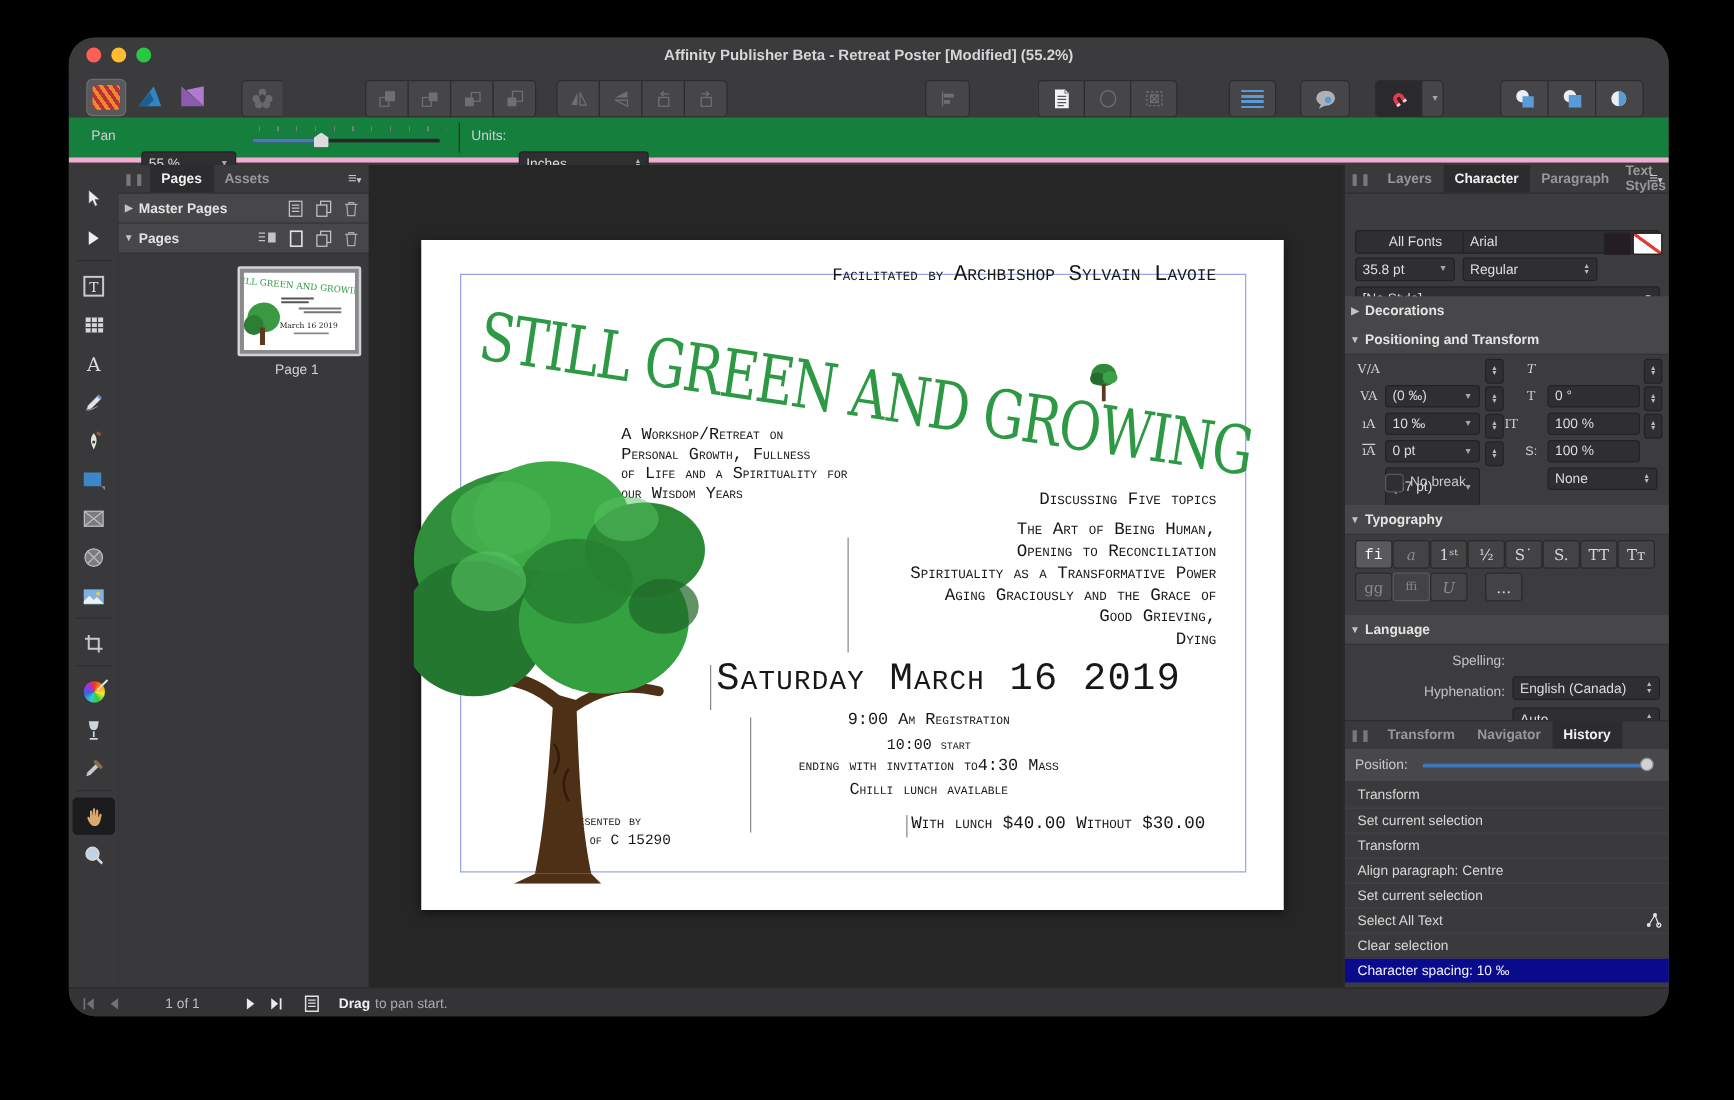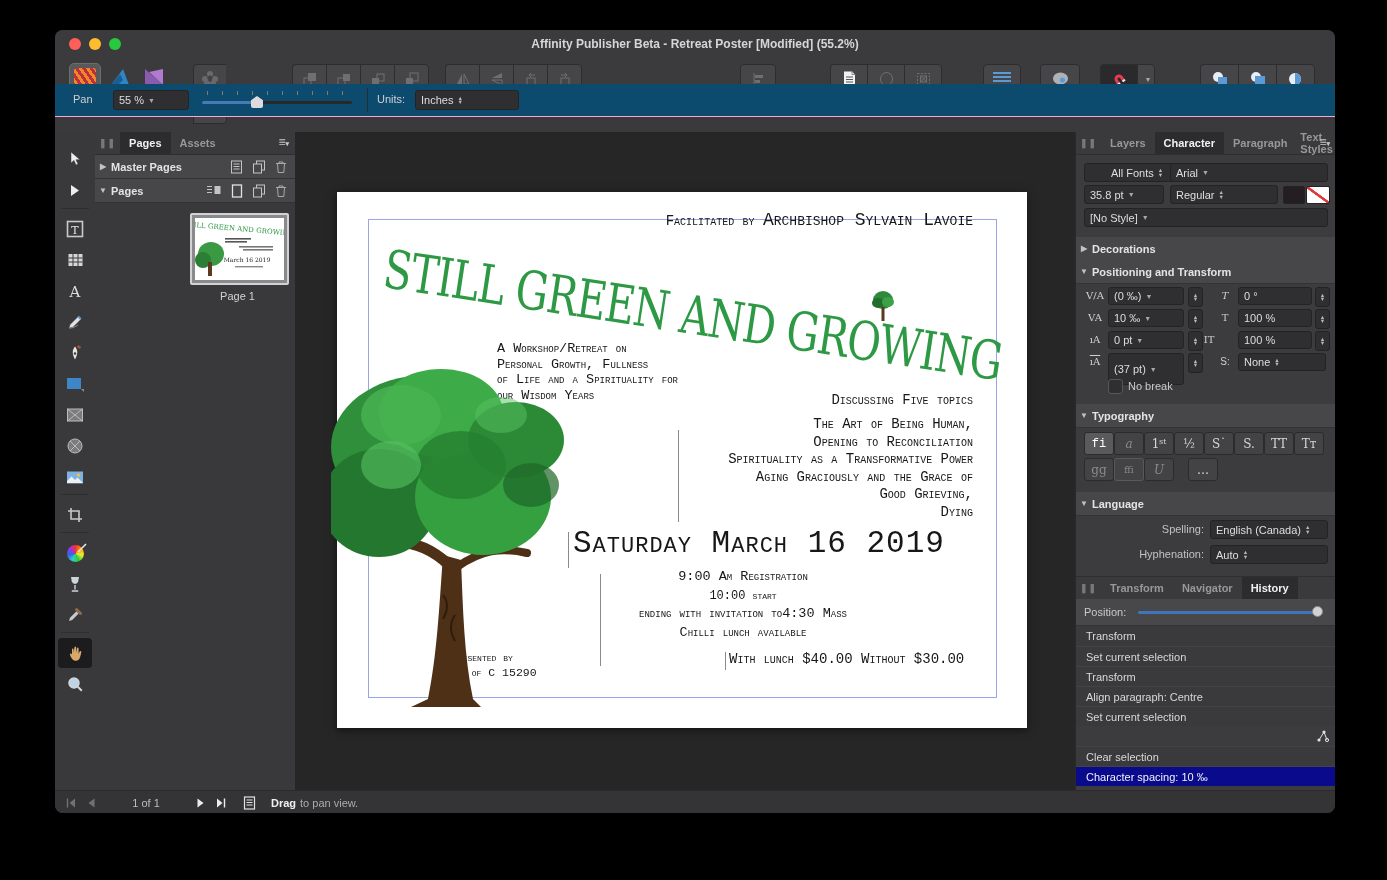--- a/index.html
+++ b/index.html
@@ -1,41 +1,41 @@
 <!DOCTYPE html>
 <html><head>
 <meta charset="utf-8">
 <style>
   html,body{margin:0;padding:0;background:#000;width:1387px;height:880px;overflow:hidden;
     font-family:"Liberation Sans",sans-serif;-webkit-font-smoothing:antialiased;}
   .abs{position:absolute;}
   #screen{position:relative;width:1387px;height:880px;background:#000;}
   #window{position:absolute;left:55px;top:30px;width:1280px;height:783px;background:#3a3a3c;
-    border-radius:8px;overflow:hidden;box-shadow:0 18px 50px rgba(0,0,0,.8);}
+    border-radius:21px;overflow:hidden;box-shadow:0 18px 50px rgba(0,0,0,.8);}
   
   .titlebar{position:absolute;left:0;top:0;width:100%;height:28px;background:#3b3b3d;}
   .tl{position:absolute;top:8px;width:12px;height:12px;border-radius:50%;}
   .title{position:absolute;left:0;right:0;top:0;height:28px;line-height:28px;text-align:center;
     color:#d6d6d7;font-size:12px;font-weight:bold;}
   
   .toolbar{position:absolute;left:0;top:28px;width:100%;height:42px;background:#3b3b3d;border-bottom:1px solid #2c2c2e;}
   .tbtn{position:absolute;top:6px;height:28px;background:#464648;border:1px solid #2d2d2f;border-radius:4px;
     display:flex;align-items:center;justify-content:center;}
   .tbtn.dark{background:#2a2a2c;}
   .grp .tbtn{border-radius:0;border-right:none;}
   .grp .tbtn:first-child{border-radius:4px 0 0 4px;}
   .grp .tbtn:last-child{border-radius:0 4px 4px 0;border-right:1px solid #2d2d2f;}
   .dim{opacity:.42;}
   .persona{position:absolute;top:5px;width:30px;height:28px;display:flex;align-items:center;justify-content:center;border-radius:5px;}
   .persona.sel{background:#59595b;border:1px solid #6e6e70;}
   
-  .ctxbar{position:absolute;left:0;top:54px;width:100%;height:32px;background:#0c4a6e;border-bottom:1px solid #f9a8d4;}
+  .ctxbar{position:absolute;left:0;top:64px;width:100%;height:32px;background:#15803d;border-bottom:4px solid #f9a8d4;}
   .lbl{color:#cfcfd1;font-size:11px;}
   .field{background:#2f2f31;border:1px solid #232325;border-radius:3px;color:#dedee0;font-size:11px;
-    display:flex;align-items:center;padding:0 5px;box-sizing:border-box;}
+    display:flex;align-items:center;justify-content:space-between;padding:0 5px;box-sizing:border-box;margin-top:21px;}
   .dd{color:#a7a7a9;font-size:7px;margin-left:4px;}
   .ud{display:flex;flex-direction:column;line-height:4.5px;font-size:5.5px;color:#b9b9bb;margin-left:4px;}
   .slider-track{position:absolute;height:3px;background:#28282a;border-radius:2px;}
   .slider-fill{position:absolute;height:3px;background:#4a7ab5;border-radius:2px;}
   .ticks{position:absolute;height:4px;background:repeating-linear-gradient(90deg,#7b7b7e 0 1px,transparent 1px 15px);}
   .vthumb{position:absolute;width:12px;height:12px;background:#dcdcde;
     clip-path:polygon(50% 0,100% 35%,100% 100%,0 100%,0 35%);border-radius:2px;}
   .vsep{position:absolute;width:1px;background:#2c2c2e;}
   
   .body{position:absolute;left:0;top:102px;width:100%;height:658px;background:#252525;}
@@ -720,20 +720,21 @@
         <span class="lbl abs" style="left:8px;top:7px;color:#c9c9cb;">Position:</span>
         <div class="slider-fill" style="left:62px;top:12px;width:180px;background:#3f76bb;"></div>
         <span class="abs" style="left:236px;top:7px;width:11px;height:11px;border-radius:50%;background:#d2d2d4;border:1px solid #8a8a8c;box-sizing:border-box;"></span>
       </div>
 
       <div class="histrow" style="top:494px;border-top:none;">Transform</div>
       <div class="histrow" style="top:514px;">Set current selection</div>
       <div class="histrow" style="top:534px;">Transform</div>
       <div class="histrow" style="top:554px;">Align paragraph: Centre</div>
       <div class="histrow" style="top:574px;">Set current selection</div>
+      <div class="histrow" style="top:594px;">Select All Text</div>
       <svg class="abs" style="left:240px;top:597px;" width="14" height="14" viewBox="0 0 14 14">
         <path d="M3 11L8 3M8 3l3 8" stroke="#e2e2e4" fill="none"></path>
             <circle cx="3" cy="11" r="1.6" fill="#e2e2e4"></circle>
         <circle cx="8" cy="3" r="1.6" fill="#e2e2e4"></circle>
             <circle cx="11" cy="11" r="1.6" fill="none" stroke="#e2e2e4"></circle>
           </svg>
       <div class="histrow" style="top:614px;">Clear selection</div>
       <div class="histrow sel" style="top:634px;">Character spacing: 10 ‰</div>
     </div>
   </div>
@@ -762,17 +763,17 @@
             <path d="M9.5 1.5v9" stroke="#ececee" stroke-width="1.4"></path>
           </svg>
         </span>
     <span class="navico" style="margin-left:8px;">
       <svg width="13" height="14" viewBox="0 0 13 14">
         <rect x="1.5" y="1" width="10" height="12" fill="none" stroke="#e2e2e4" stroke-width="1.2"></rect>
         <path d="M3.5 4h6M3.5 6.5h6M3.5 9h6" stroke="#e2e2e4"></path>
           </svg>
         </span>
     <span style="margin-left:12px;color:#f0f0f1;font-weight:bold;">Drag</span>
-    <span style="margin-left:4px;">to pan view.</span>
+    <span style="margin-left:4px;">to pan start.</span>
   </div>
 
 </div>
 </div>
 
 </body></html>

